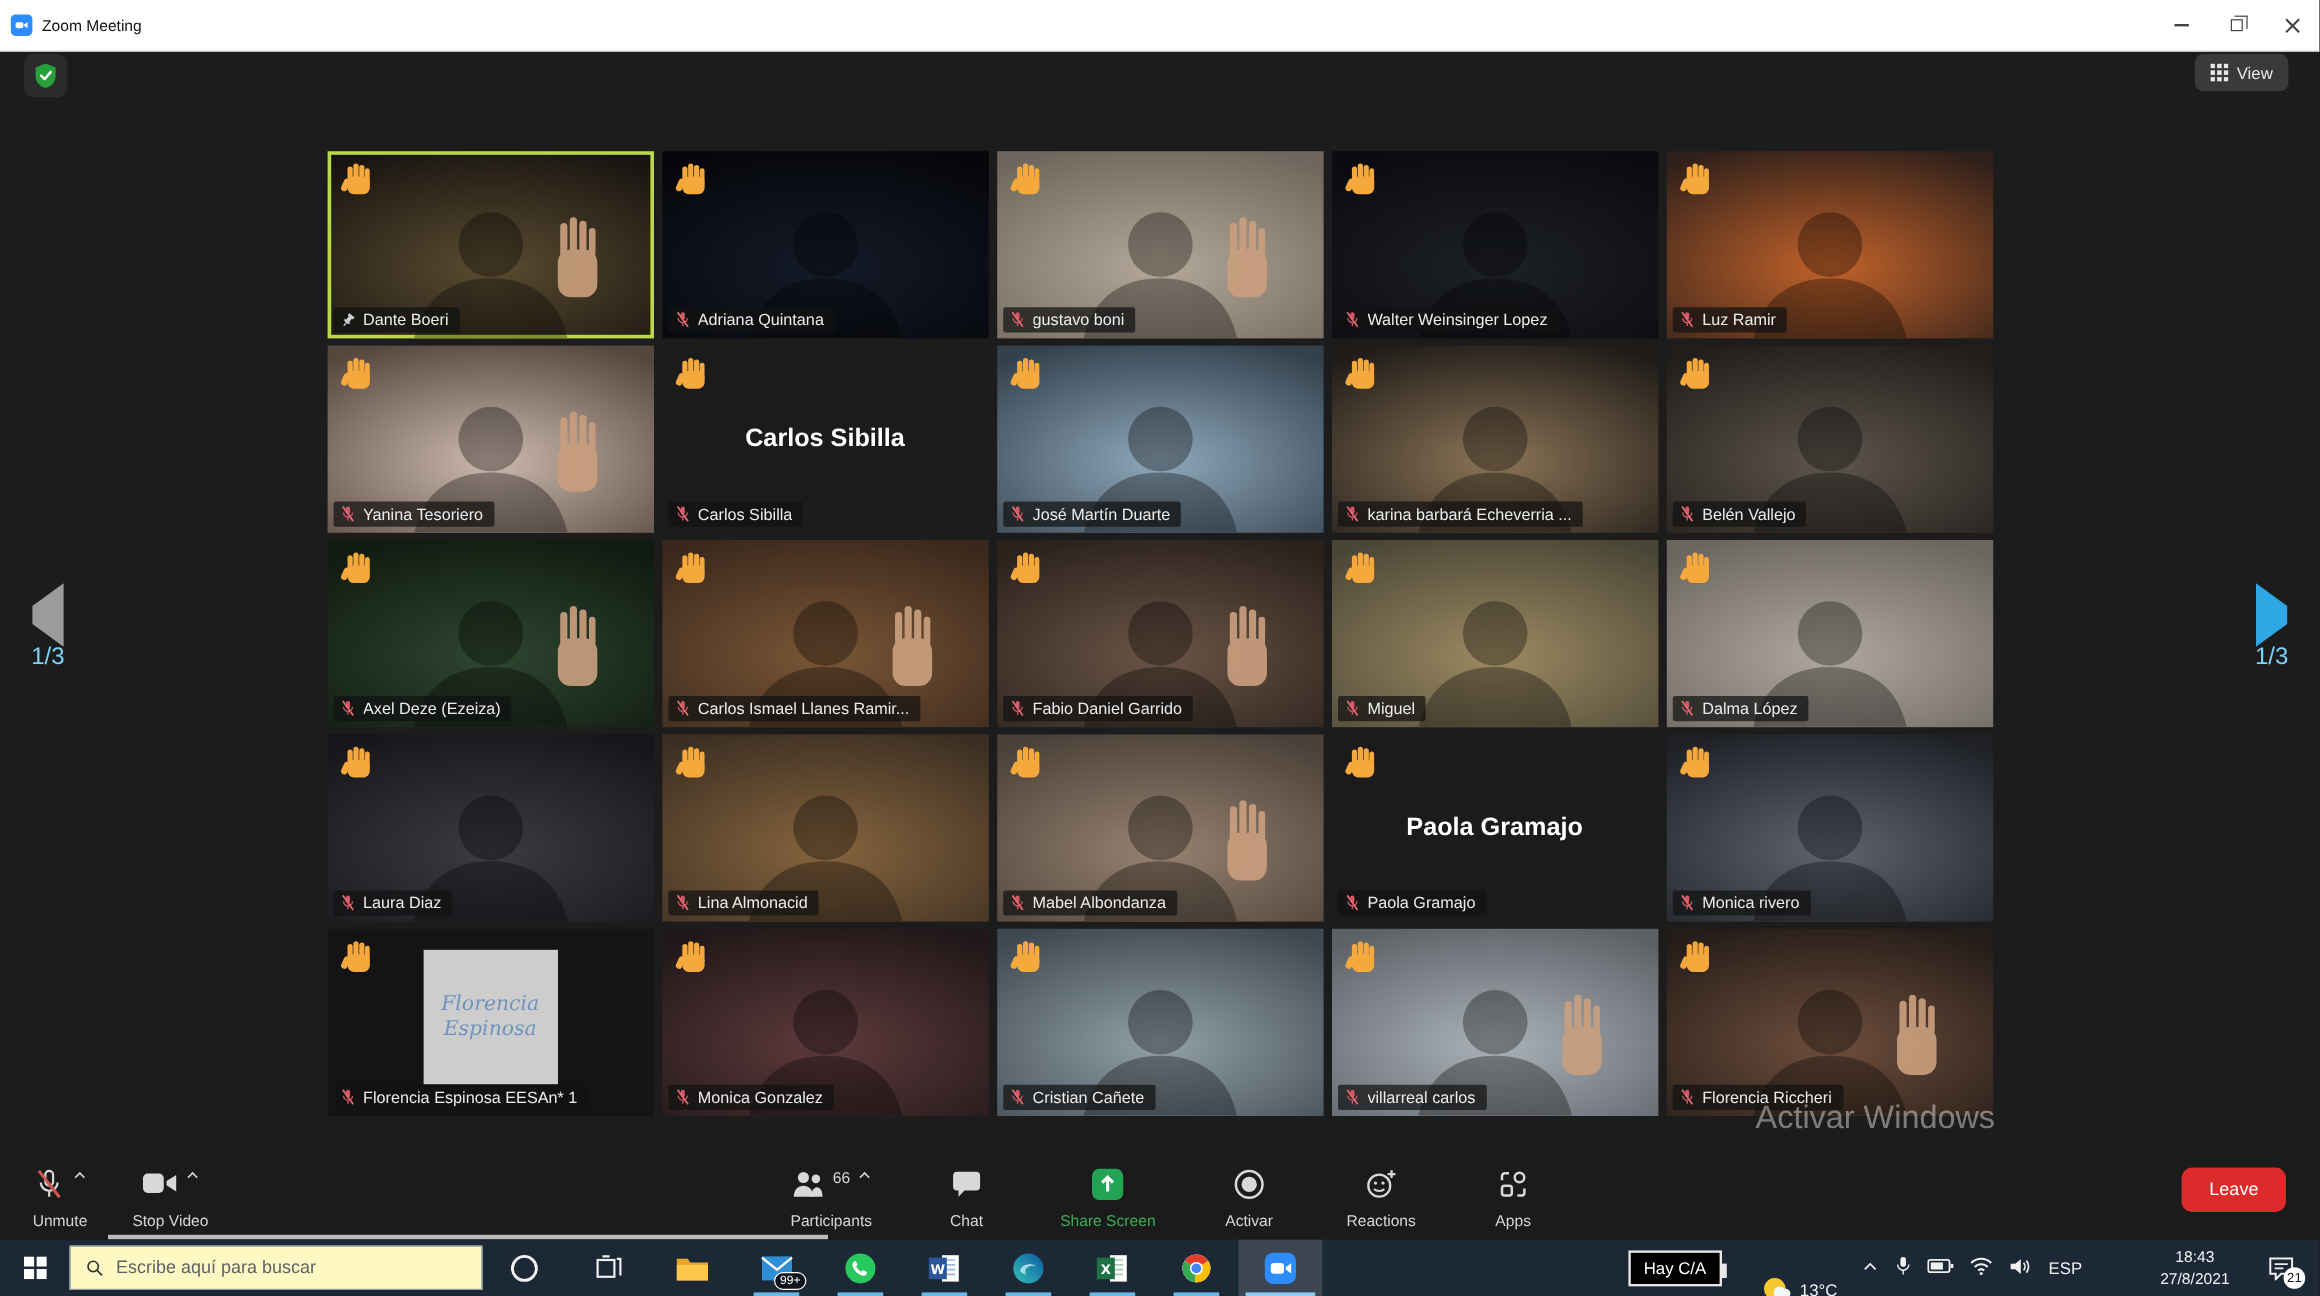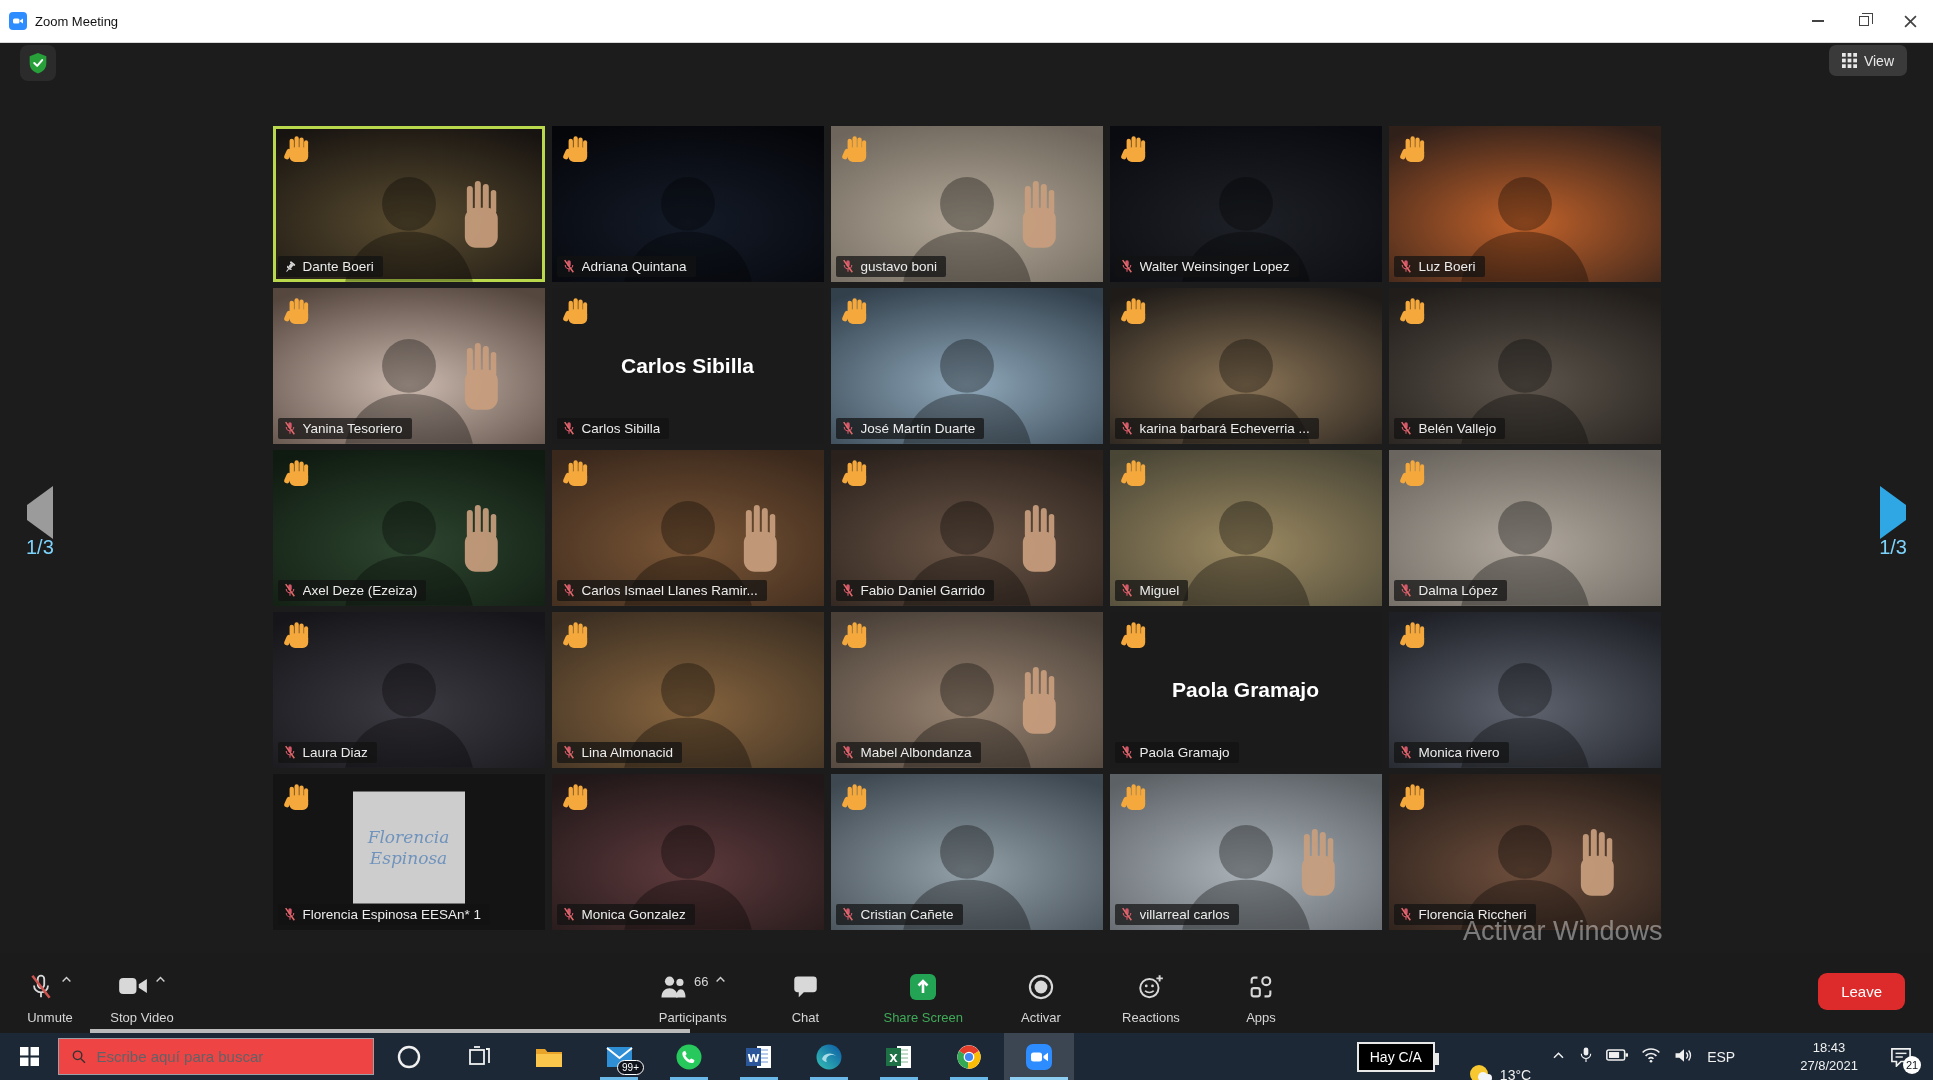--- a/index.html
+++ b/index.html
@@ -66,21 +66,21 @@
   .icorow { display:flex; align-items:flex-start; gap:6px; height:30px; }
   .pcount { color:#d6d6d6; font-size:13px; margin-top:1px; }
   .leave-btn { position:absolute; right:28px; top:20px; background:#dd2b2b; color:#fff; font-size:15px;
     padding:10px 23px; border-radius:9px; }
 
   
   .taskbar { position:absolute; left:0; right:0; bottom:0; height:47px; background:#1c2836;
     display:flex; align-items:center; z-index:50; }
   .tk { height:47px; display:flex; align-items:center; justify-content:center; position:relative; }
   .start { width:58px; }
-  .searchbox { width:316px; height:37px; background:#ef4444; border:1px solid #9aa0a6; display:flex; align-items:center; gap:10px; padding:0 12px; }
+  .searchbox { width:344px; height:37px; background:#fef9c3; border:1px solid #9aa0a6; display:flex; align-items:center; gap:10px; padding:0 12px; }
   .searchbox input { border:none; outline:none; background:transparent; font-size:15px; color:#333; width:100%;
     font-family:inherit; }
   .searchbox input::placeholder { color:#5f6368; }
   .appbtn { width:70px; }
   .appbtn.open::after { content:""; position:absolute; bottom:0; left:16px; right:16px; height:3px; background:#6ab8e8; }
   .appbtn.activeapp { background:rgba(255,255,255,.14); }
   .appbtn.activeapp::after { left:6px; right:6px; background:#8ecdf2; }
   .badge99 { position:absolute; bottom:5px; right:10px; background:#10151d; border:1px solid #fff; color:#fff;
     font-size:10px; border-radius:9px; padding:1px 4px; }
   .spacer { flex:1; }
@@ -318,21 +318,21 @@
       </g>
     </svg>
     <div class="nameplate">
       <svg class="micico" width="14" height="15" viewBox="0 0 24 26">
         <rect x="9" y="2" width="6" height="11" rx="3" fill="#d4566a"></rect>
         <path d="M5.5 10.5 a6.5 6.5 0 0 0 13 0" fill="none" stroke="#d4566a" stroke-width="2"></path>
         <line x1="12" y1="17.5" x2="12" y2="22" stroke="#d4566a" stroke-width="2"></line>
         <line x1="4.5" y1="2" x2="19.5" y2="23" stroke="#e36a6a" stroke-width="2.6"></line>
       </svg>
 
-      <span class="pname">Luz Boeri</span>
+      <span class="pname">Luz Ramir</span>
     </div>
   </div>
 
   <div class="tile" style="background: radial-gradient(95% 85% at 50% 62%, rgb(203, 185, 174) 0%, rgb(85, 70, 62) 82%);">
     <svg class="sil" viewBox="0 0 272 122" preserveAspectRatio="xMidYMax meet">
       <g fill="rgba(0,0,0,0.32)">
         <circle cx="136" cy="44" r="27"></circle>
         <path d="M72 122 C80 86 106 72 136 72 C166 72 192 86 200 122 Z"></path>
       </g>
       <g class="vhand" fill="#c99f7e" opacity="0.92">

